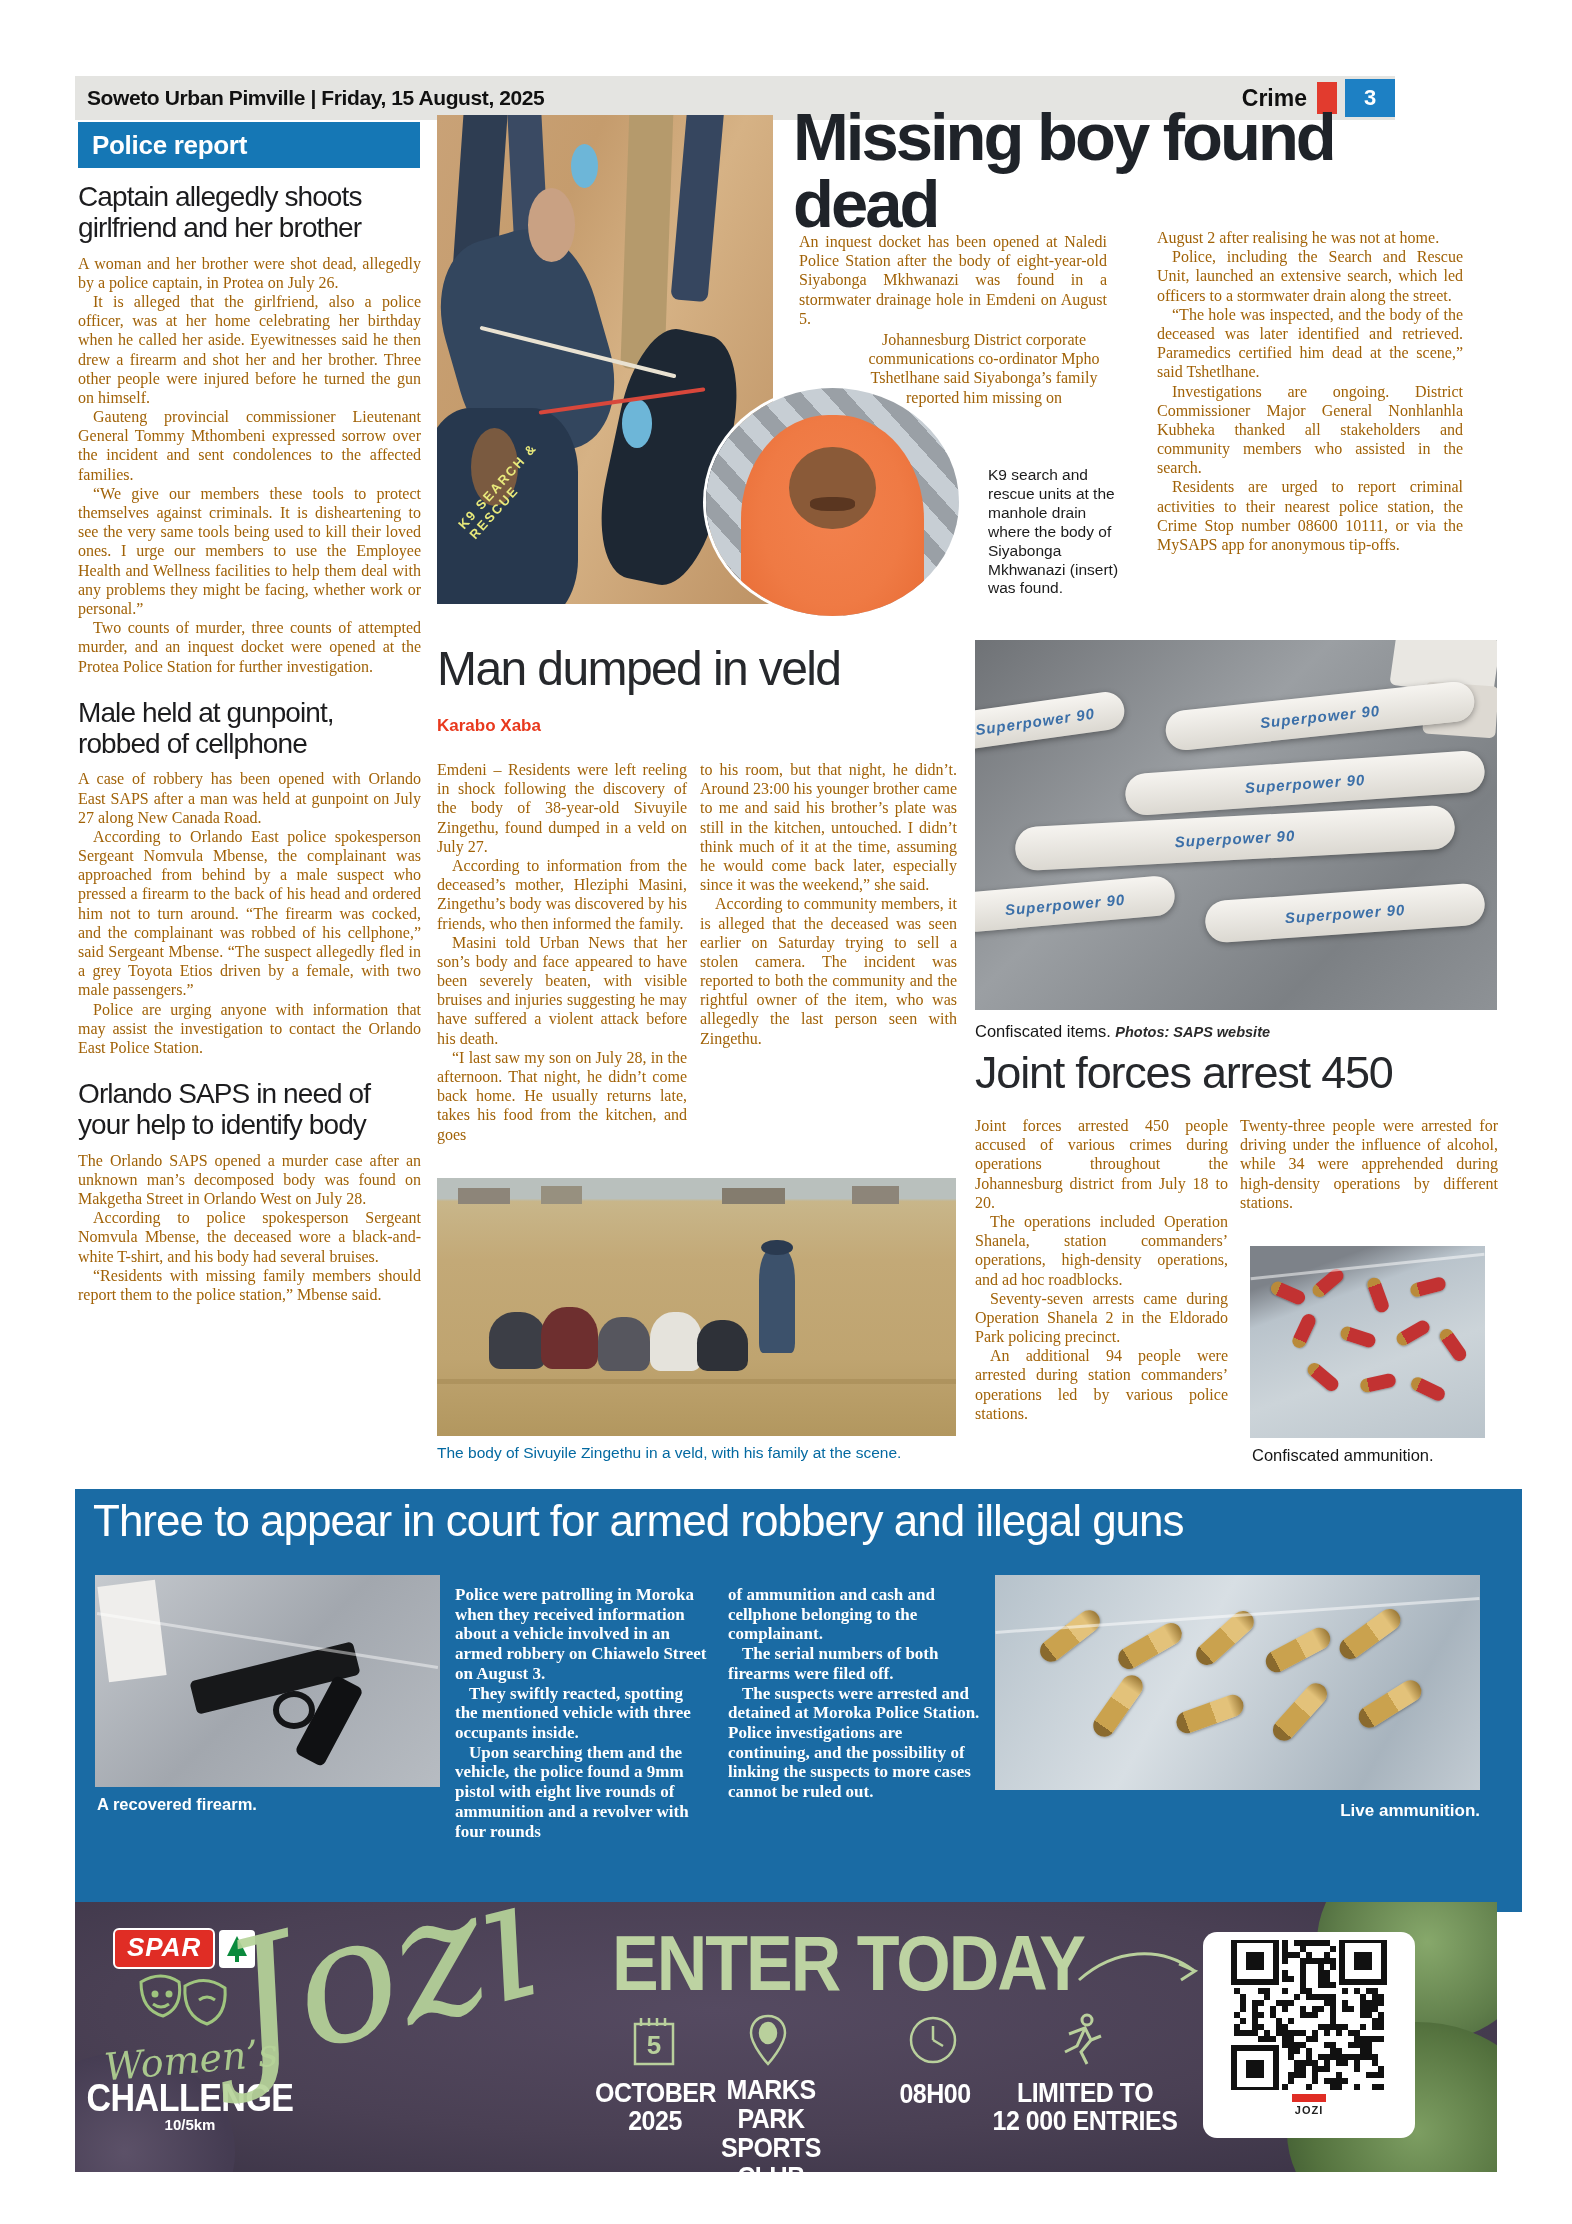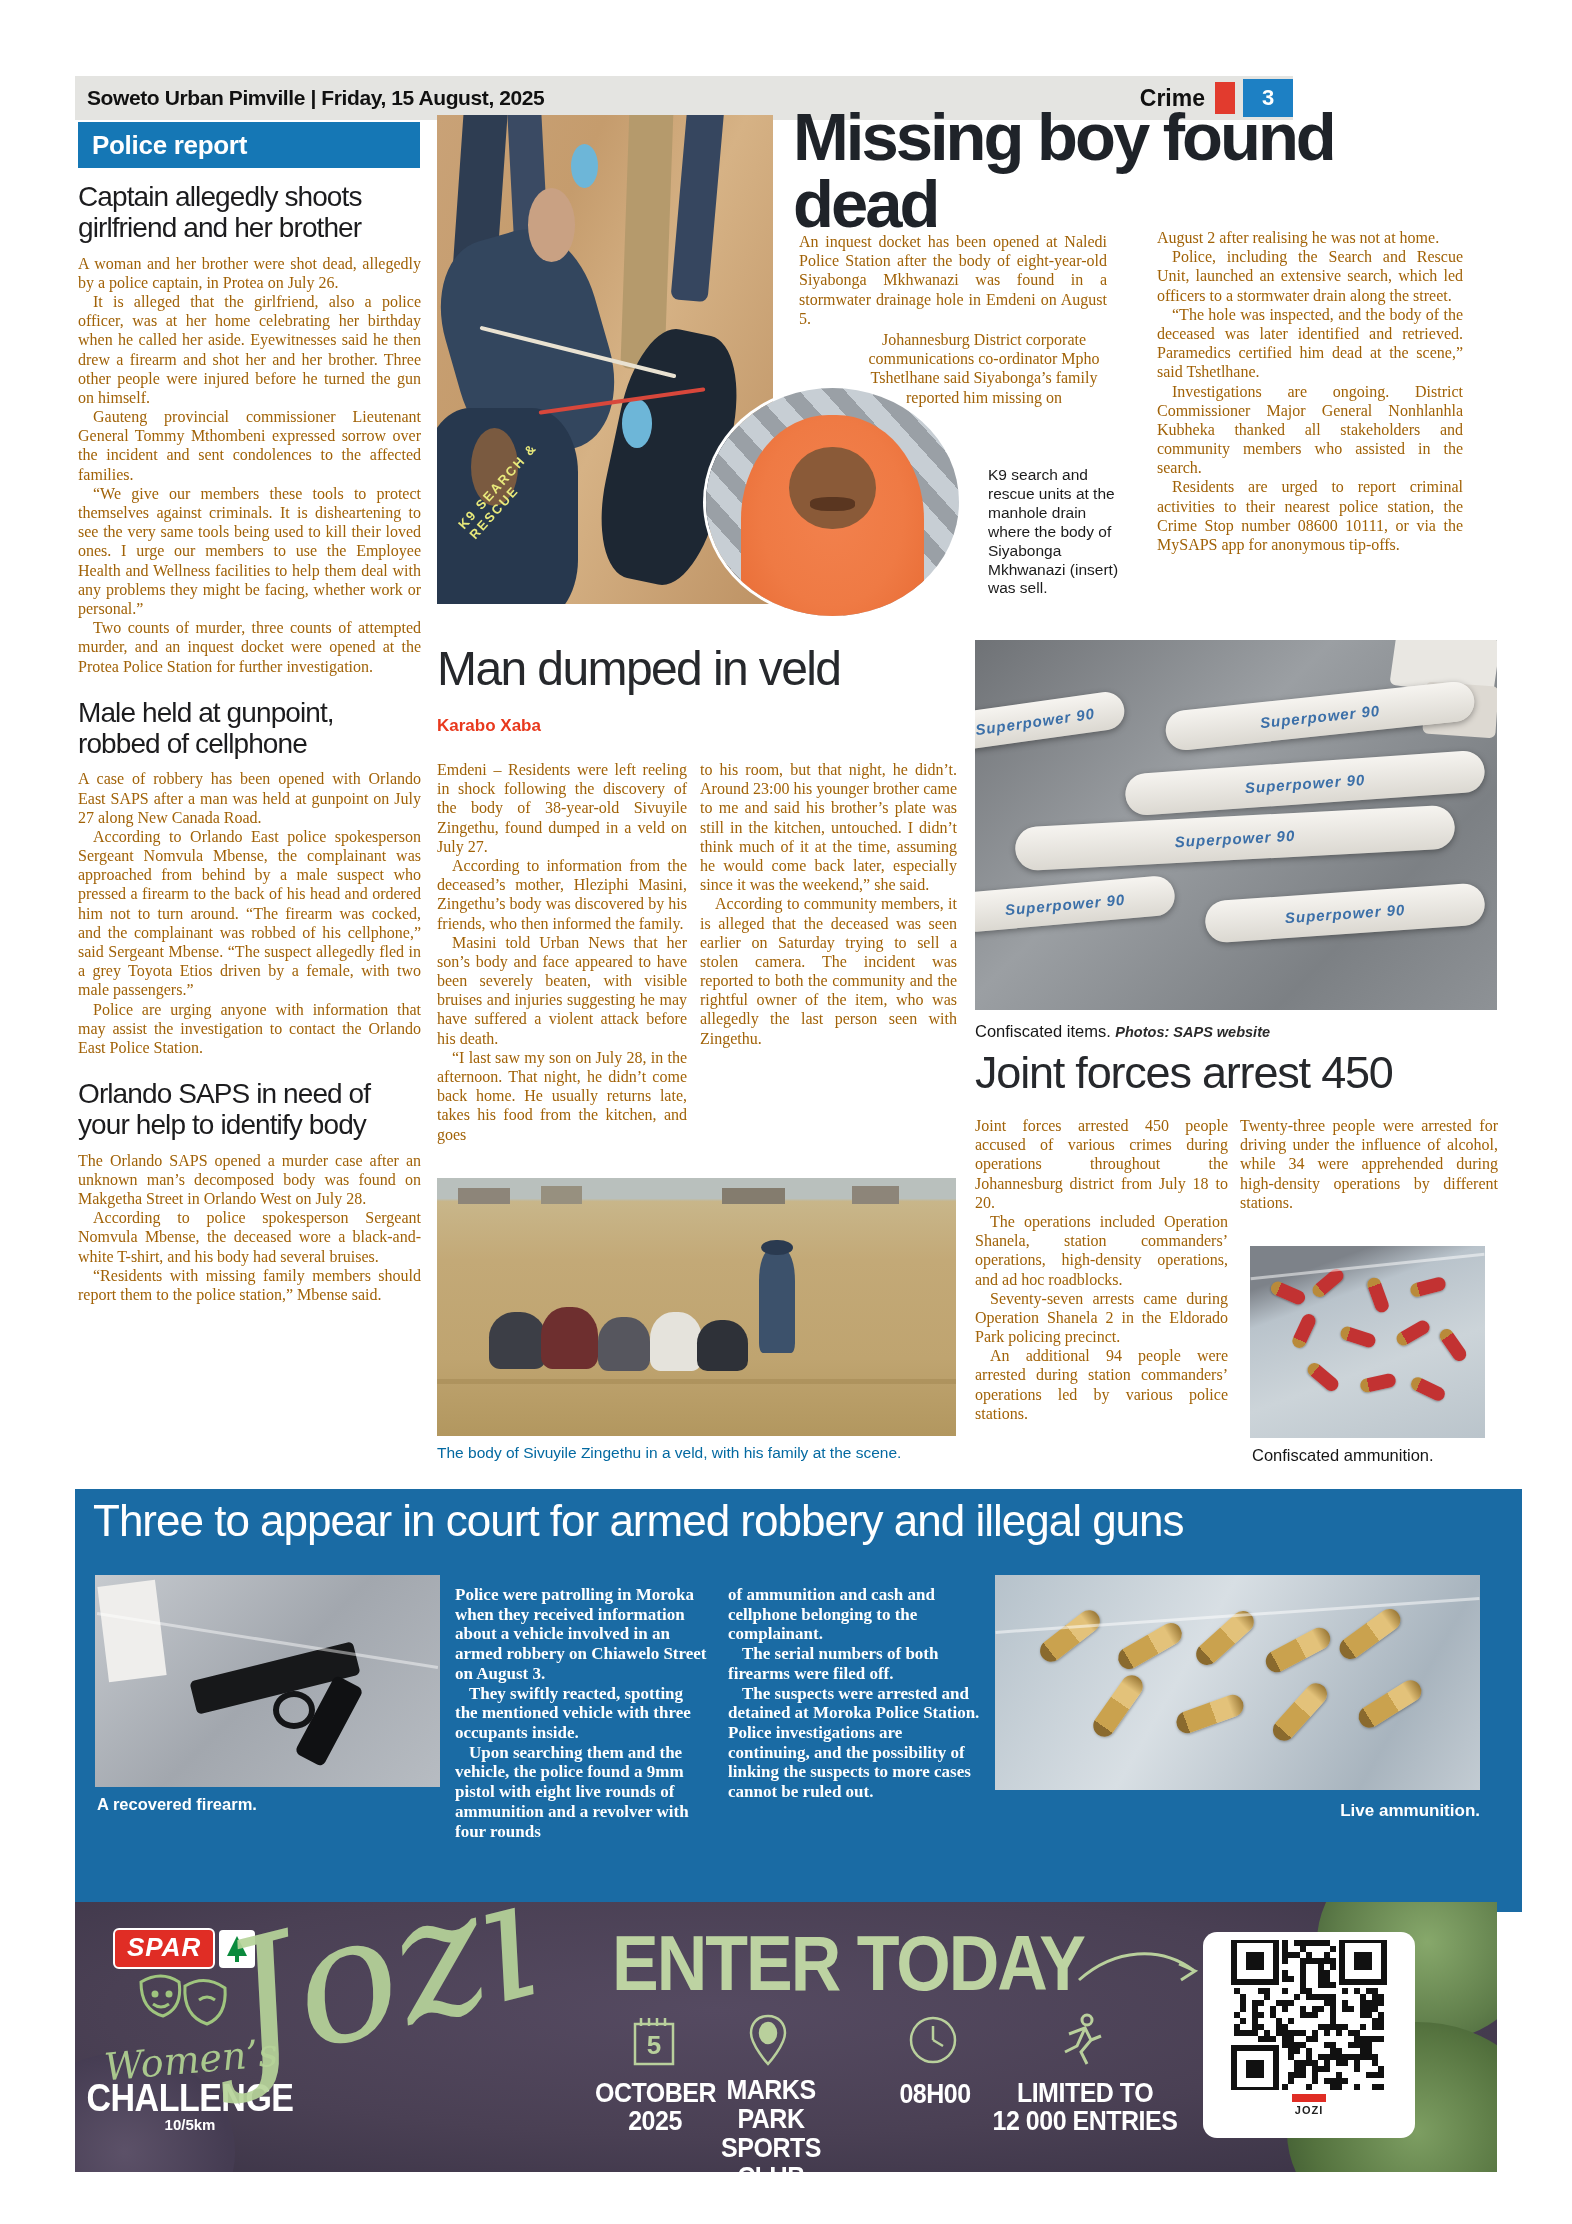--- a/index.html
+++ b/index.html
@@ -1,21 +1,21 @@
 <!DOCTYPE html>
 <html><head>
 <meta charset="utf-8">
 <style>
   html,body{margin:0;padding:0;background:#f5f5f3;}
   #page{position:relative;width:1572px;height:2224px;background:#ffffff;overflow:hidden;
         font-family:"Liberation Sans",sans-serif;color:#1b1b1b;}
   .abs{position:absolute;}
 
   
-  .header-bar{left:75px;top:76px;width:1218px;height:44px;background:#e4e4e1;
+  .header-bar{left:75px;top:76px;width:1320px;height:44px;background:#e4e4e1;
     display:flex;align-items:center;padding:0 0 0 12px;box-sizing:border-box;}
   .header-left{font-weight:700;font-size:21px;letter-spacing:-0.4px;color:#111;}
   .header-right{margin-left:auto;display:flex;align-items:center;height:100%;}
   .crime-label{font-weight:700;font-size:23px;color:#101010;margin-right:10px;}
   .red-square{width:20px;height:32px;background:#e23b2e;margin-right:8px;}
   .page-box{width:50px;height:38px;background:#1d80c4;color:#fff;font-weight:700;font-size:22px;
     display:flex;align-items:center;justify-content:center;}
 
   
   .police-box{left:78px;top:122px;width:342px;height:46px;background:#1577b5;color:#fff;
@@ -185,21 +185,21 @@
     <div class="mb-wrap jtext">
       <p>Johannesburg District corporate communications co-ordinator Mpho Tshetlhane said Siyabonga’s family reported him missing on</p>
     </div>
   </div>
 
   <div class="abs circle-insert">
     <div class="blob" style="left:14%;top:12%;width:72%;height:95%;background:radial-gradient(ellipse at 50% 45%,#f2814d 0%,#ef7a44 55%,#e76a33 100%);border-radius:48% 48% 20% 20%;"></div>
     <div class="blob" style="left:33%;top:26%;width:34%;height:36%;background:#8a5a38;border-radius:50%;"></div>
     <div class="blob" style="left:41%;top:48%;width:18%;height:6%;background:#5a3620;border-radius:40%;"></div>
   </div>
-  <div class="abs k9-caption cap-sans">K9 search and rescue units at the manhole drain where the body of Siyabonga Mkhwanazi (insert) was sell.</div>
+  <div class="abs k9-caption cap-sans">K9 search and rescue units at the manhole drain where the body of Siyabonga Mkhwanazi (insert) was found.</div>
 
   <div class="abs mb-col2 jtext">
       <p>August 2 after realising he was not at home.</p>
       <p>Police, including the Search and Rescue Unit, launched an extensive search, which led officers to a stormwater drain along the street.</p>
       <p>“The hole was inspected, and the body of the deceased was later identified and retrieved. Paramedics certified him dead at the scene,” said Tshetlhane.</p>
       <p>Investigations are ongoing. District Commissioner Major General Nonhlanhla Kubheka thanked all stakeholders and community members who assisted in the search.</p>
       <p>Residents are urged to report criminal activities to their nearest police station, the Crime Stop number 08600 10111, or via the MySAPS app for anonymous tip-offs.</p>
     </div>
 
   <div class="abs md-headline">Man dumped in veld</div>

